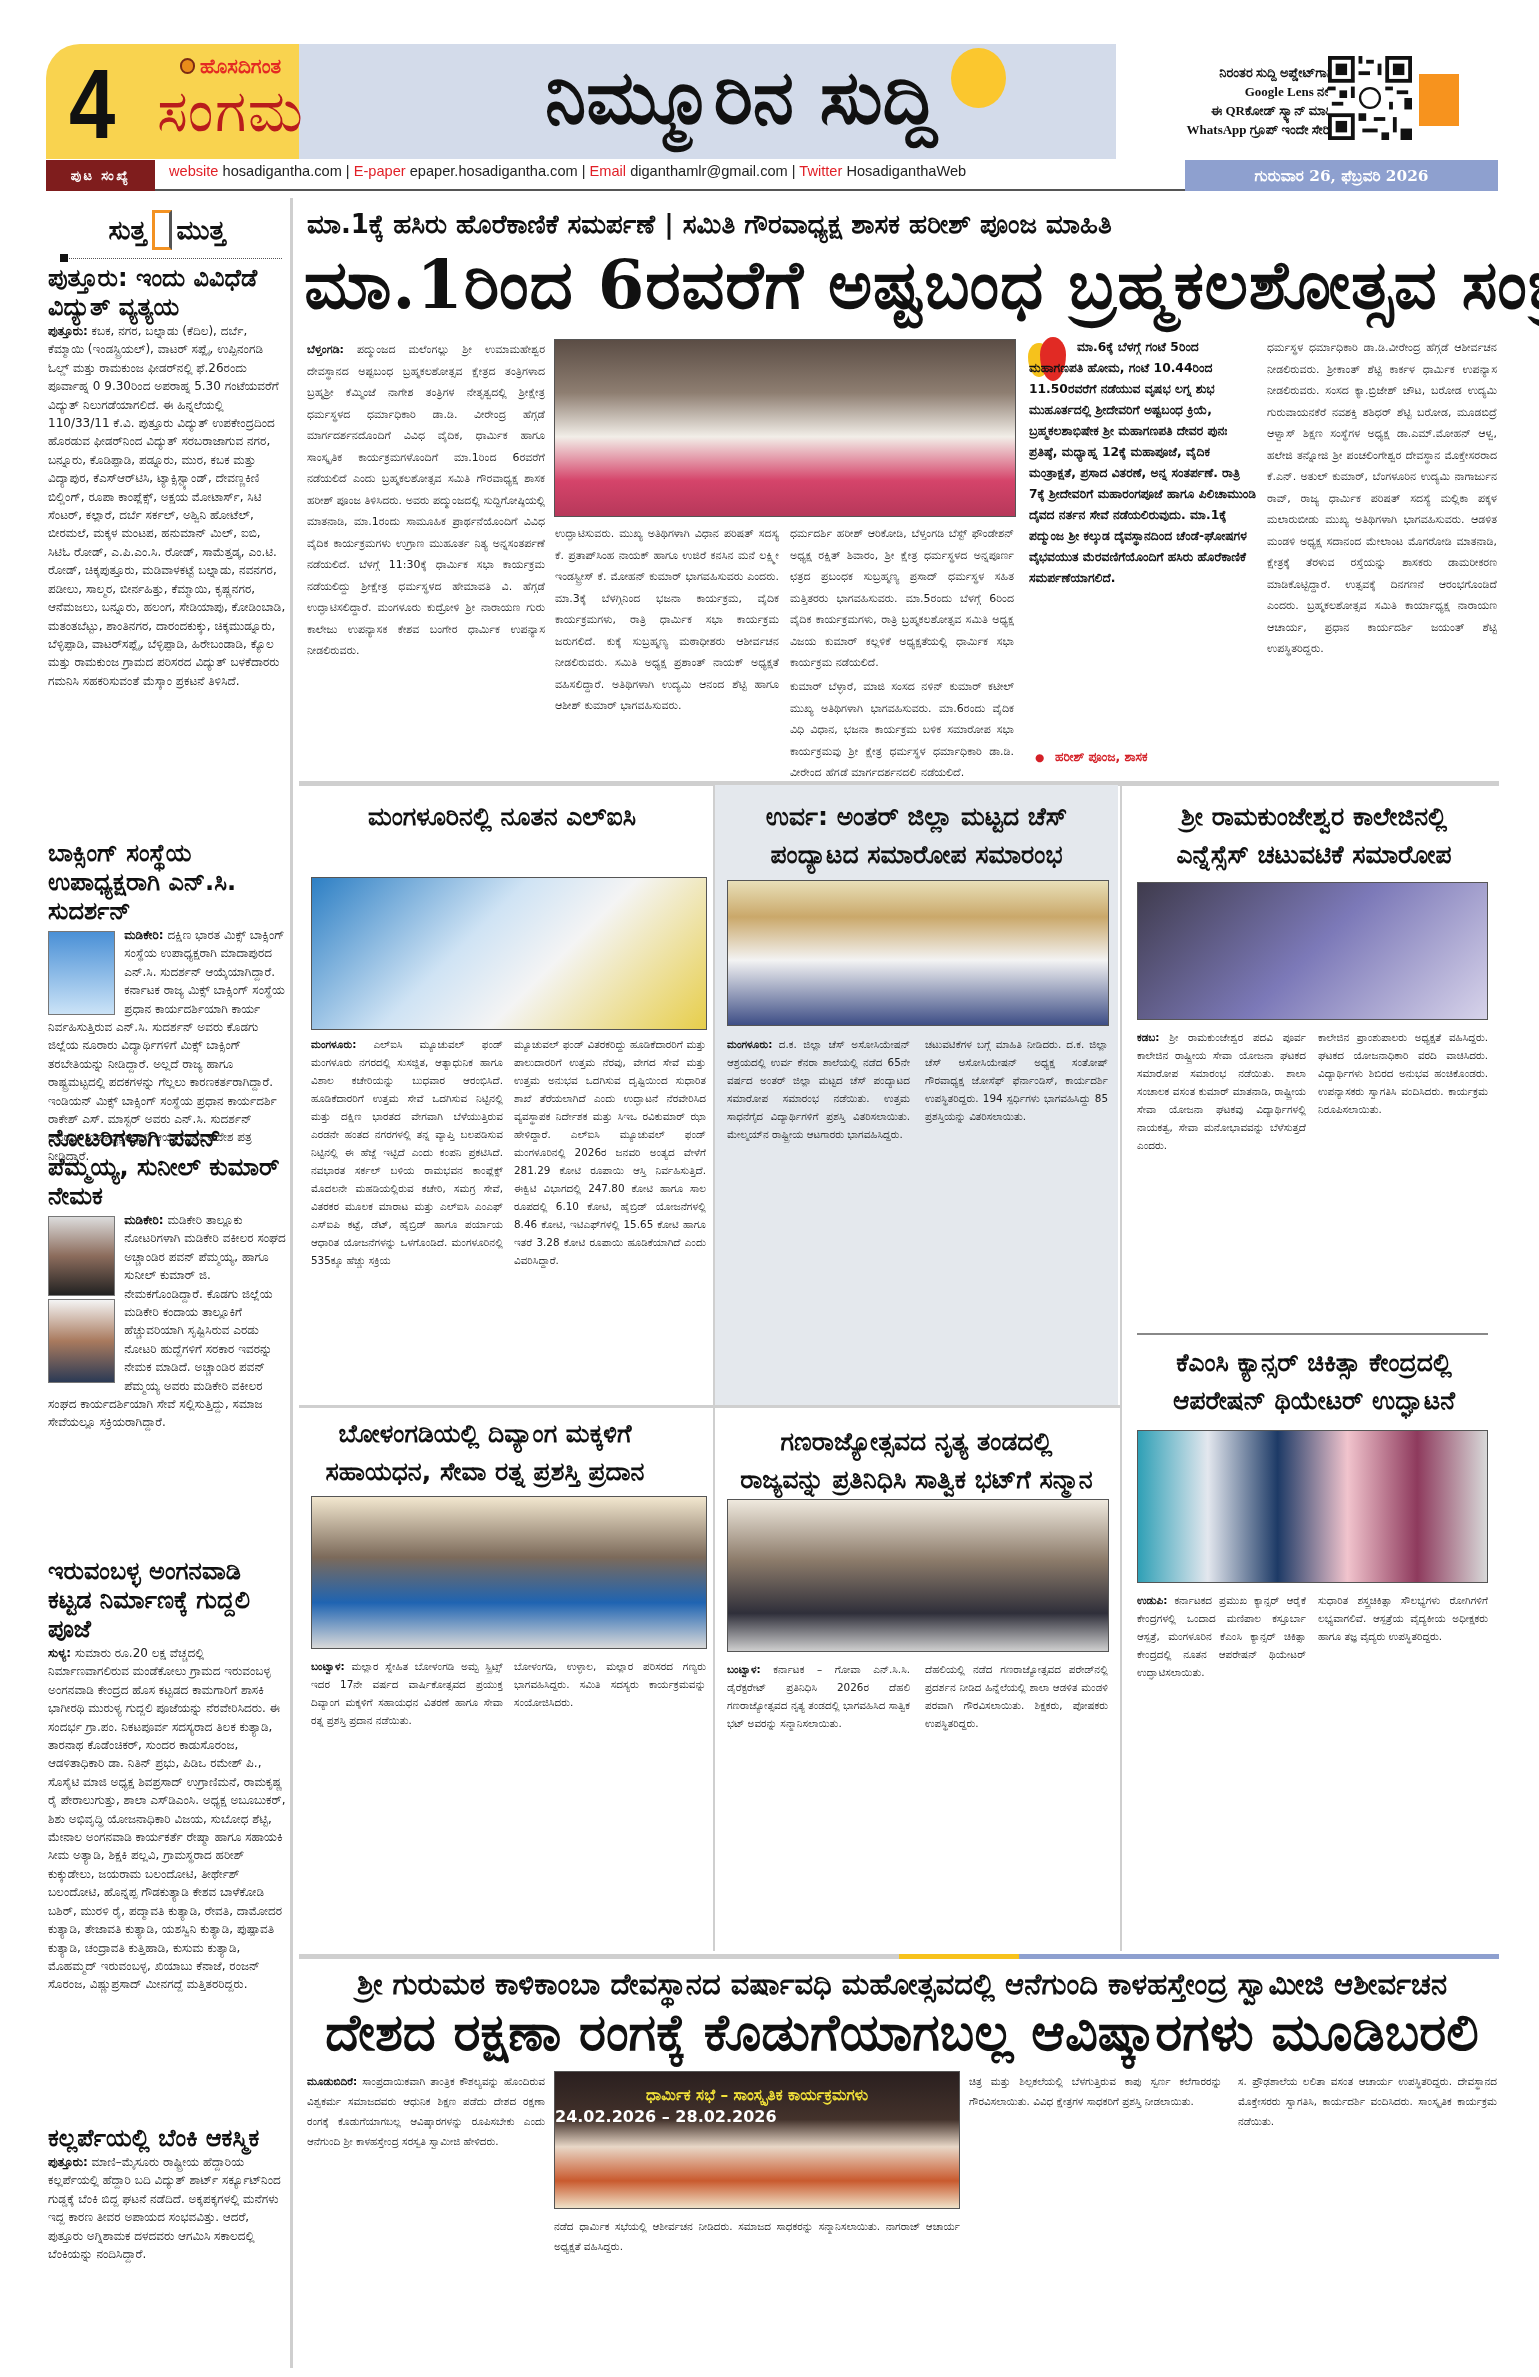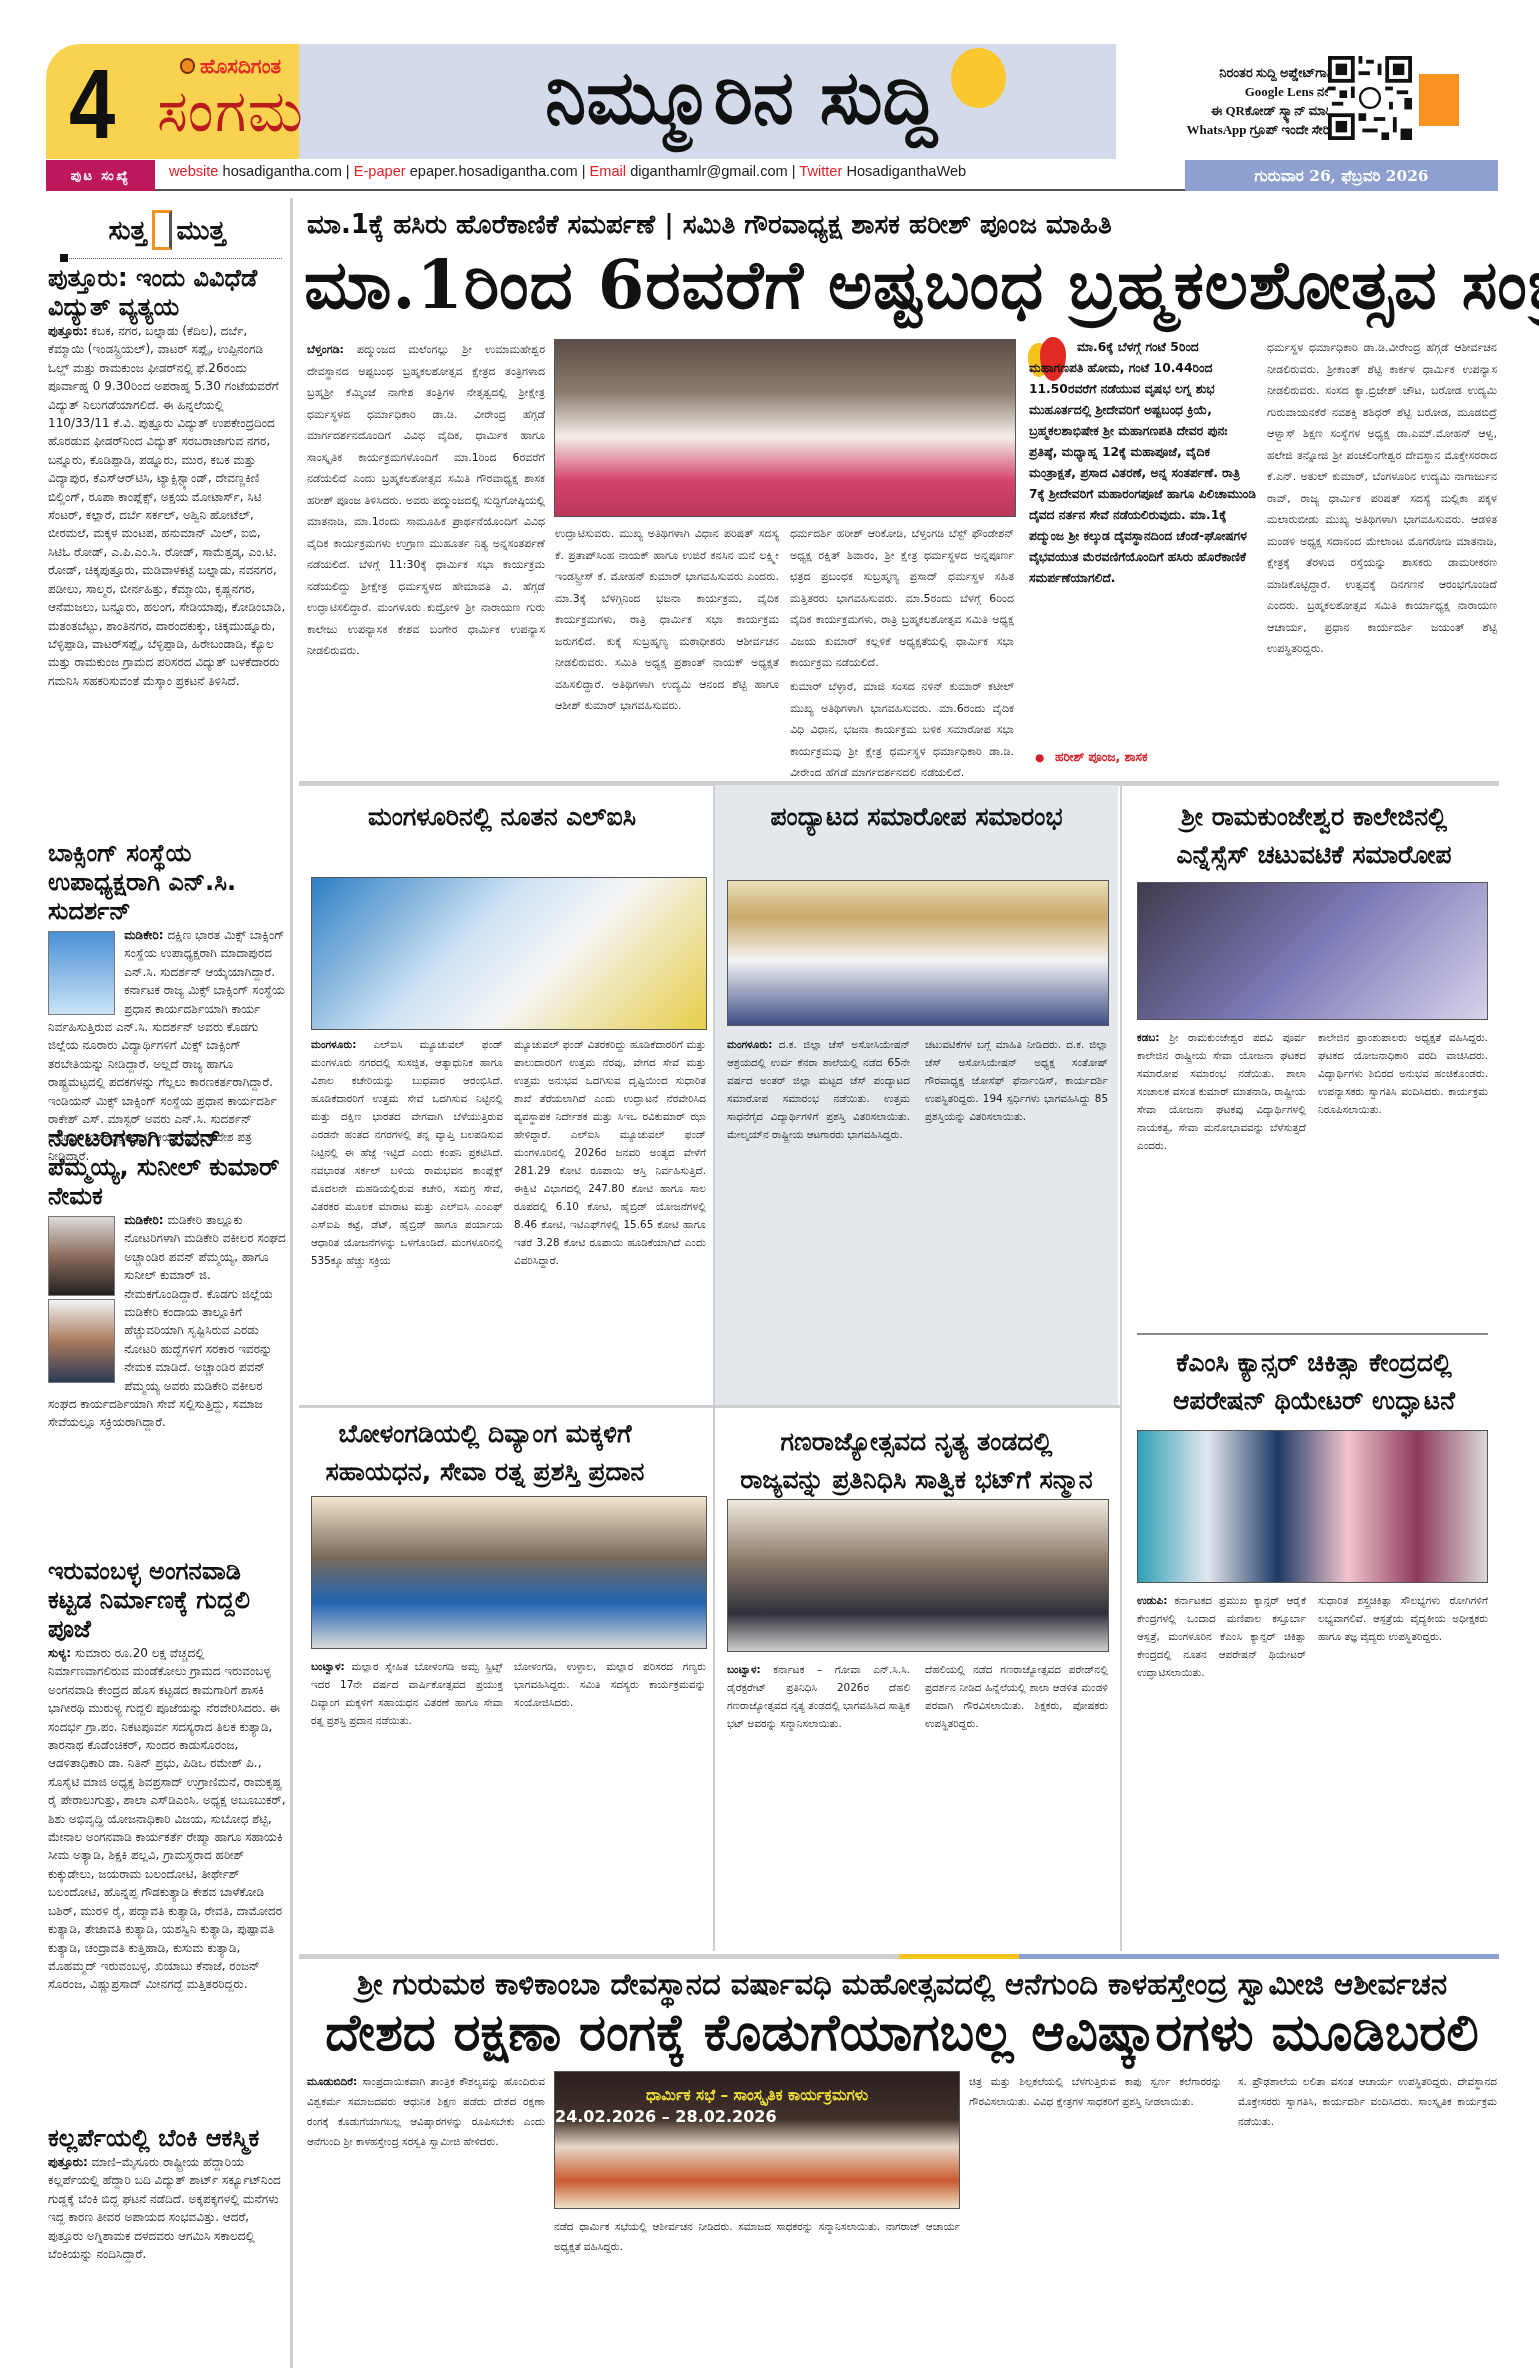--- a/index.html
+++ b/index.html
@@ -9,21 +9,21 @@
   .mast-blue { left: 299px; top: 44px; width: 817px; height: 115px; background: #d3dbea; }
   .mast-sun { left: 951px; top: 48px; width: 55px; height: 60px; background: #fbc72e; border-radius: 50%; }
   .page-num { left: 69px; top: 54px; font-family: "Liberation Sans", sans-serif; font-weight: 900; font-size: 98px; line-height: 100px; color: #111; transform: scaleX(0.85); transform-origin: left; }
   .brand-logo { left: 180px; top: 54px; font-size: 20px; font-weight: bold; color: #e42a23; display: flex; align-items: center; gap: 4.6px; }
   .brand-logo .dot { width: 15.3px; height: 15.3px; border-radius: 50%; background: #e98c1a; border: 2.3px solid #7a2b14; }
   .section-name { left: 157px; top: 77px; font-size: 58px; font-weight: 400; color: #b91c1c; letter-spacing: 1.5px; }
   .edition-title { left: 545px; top: 54px; font-family: "DejaVu Serif", serif; font-size: 74px; font-weight: bold; color: #111; }
   .qr-note { left: 1081px; top: 63px; width: 253px; text-align: right; font-family: "Liberation Serif", serif; font-size: 13px; line-height: 19px; font-weight: bold; color: #111; }
   .qr-orange { left: 1374px; top: 74px; width: 40px; height: 52px; background: #f7931e; }
   .strip { left: 46px; top: 160px; width: 1452px; height: 31px; border-bottom: 2.3px solid #555; }
-  .strip-label { left: 46px; top: 160px; width: 109px; height: 31px; background: #be185d; color: #fff; font-size: 13px; font-weight: bold; display: flex; align-items: center; justify-content: center; letter-spacing: 2.3px; }
+  .strip-label { left: 46px; top: 160px; width: 109px; height: 31px; background: #7f1d1d; color: #fff; font-size: 13px; font-weight: bold; display: flex; align-items: center; justify-content: center; letter-spacing: 2.3px; }
   .strip-links { left: 169px; top: 163px; font-family: "Liberation Sans", sans-serif; font-size: 14.6px; color: #222; white-space: nowrap; }
   .strip-links .k { color: #e11f26; }
   .strip-date { left: 1185px; top: 160px; width: 313px; height: 31px; background: #8ea0cf; color: #fff; font-family: "DejaVu Serif", serif; font-weight: bold; font-size: 15.3px; display: flex; align-items: center; justify-content: center; }
 
   
   .vrule { width: 3.1px; background: #cfcfcf; }
   .hrule { height: 4.6px; background: #cfcfcf; }
 
   
   .lc { left: 48px; width: 238px; }
@@ -200,20 +200,21 @@
 <div class="abs grey-bg" style="left:715px;top:785px;width:403px;height:620px;"></div>
 
 <div class="abs sh" style="left:299px;top:798px;width:406px;">
   <div>ಮಂಗಳೂರಿನಲ್ಲಿ ನೂತನ ಎಲ್‌ಐಸಿ</div>
 </div>
 <div class="abs photo office" style="left:311px;top:877px;width:396px;height:153px;"></div>
 <div class="abs body" style="left:311px;top:1035px;width:192px;height:360px;overflow:hidden;font-size:10.4px;line-height:18px;"><b>ಮಂಗಳೂರು:</b> <span>ಎಲ್‌ಐಸಿ ಮ್ಯೂಚುವಲ್ ಫಂಡ್ ಮಂಗಳೂರು ನಗರದಲ್ಲಿ ಸುಸಜ್ಜಿತ, ಆತ್ಯಾಧುನಿಕ ಹಾಗೂ ವಿಶಾಲ ಕಚೇರಿಯನ್ನು ಬುಧವಾರ ಆರಂಭಿಸಿದೆ. ಹೂಡಿಕೆದಾರರಿಗೆ ಉತ್ತಮ ಸೇವೆ ಒದಗಿಸುವ ನಿಟ್ಟಿನಲ್ಲಿ ಮತ್ತು ದಕ್ಷಿಣ ಭಾರತದ ವೇಗವಾಗಿ ಬೆಳೆಯುತ್ತಿರುವ ಎರಡನೇ ಹಂತದ ನಗರಗಳಲ್ಲಿ ತನ್ನ ವ್ಯಾಪ್ತಿ ಬಲಪಡಿಸುವ ನಿಟ್ಟಿನಲ್ಲಿ ಈ ಹೆಜ್ಜೆ ಇಟ್ಟಿದೆ ಎಂದು ಕಂಪನಿ ಪ್ರಕಟಿಸಿದೆ. ನವಭಾರತ ಸರ್ಕಲ್ ಬಳಿಯ ರಾಮಭವನ ಕಾಂಪ್ಲೆಕ್ಸ್ ಮೊದಲನೇ ಮಹಡಿಯಲ್ಲಿರುವ ಕಚೇರಿ, ಸಮಗ್ರ ಸೇವೆ, ವಿತರಕರ ಮೂಲಕ ಮಾರಾಟ ಮತ್ತು ಎಲ್‌ಐಸಿ ಎಂಎಫ್ ಎಸ್‌ಐಪಿ ಕಟ್ಟೆ, ಡೆಟ್, ಹೈಬ್ರಿಡ್ ಹಾಗೂ ಪರ್ಯಾಯ ಆಧಾರಿತ ಯೋಜನೆಗಳನ್ನು ಒಳಗೊಂಡಿದೆ. ಮಂಗಳೂರಿನಲ್ಲಿ 535ಕ್ಕೂ ಹೆಚ್ಚು ಸಕ್ರಿಯ</span></div>
 <div class="abs body" style="left:514px;top:1035px;width:192px;height:360px;overflow:hidden;font-size:10.4px;line-height:18px;">ಮ್ಯೂಚುವಲ್ ಫಂಡ್ ವಿತರಕರಿದ್ದು ಹೂಡಿಕೆದಾರರಿಗೆ ಮತ್ತು ಪಾಲುದಾರರಿಗೆ ಉತ್ತಮ ನೆರವು, ವೇಗದ ಸೇವೆ ಮತ್ತು ಉತ್ತಮ ಅನುಭವ ಒದಗಿಸುವ ದೃಷ್ಟಿಯಿಂದ ಸುಧಾರಿತ ಶಾಖೆ ತೆರೆಯಲಾಗಿದೆ ಎಂದು ಉದ್ಘಾಟನೆ ನೆರವೇರಿಸಿದ ವ್ಯವಸ್ಥಾಪಕ ನಿರ್ದೇಶಕ ಮತ್ತು ಸಿಇಒ ರವಿಕುಮಾರ್ ಝಾ ಹೇಳಿದ್ದಾರೆ. ಎಲ್‌ಐಸಿ ಮ್ಯೂಚುವಲ್ ಫಂಡ್ ಮಂಗಳೂರಿನಲ್ಲಿ 2026ರ ಜನವರಿ ಅಂತ್ಯದ ವೇಳೆಗೆ 281.29 ಕೋಟಿ ರೂಪಾಯಿ ಆಸ್ತಿ ನಿರ್ವಹಿಸುತ್ತಿದೆ. ಈಕ್ವಿಟಿ ವಿಭಾಗದಲ್ಲಿ 247.80 ಕೋಟಿ ಹಾಗೂ ಸಾಲ ರೂಪದಲ್ಲಿ 6.10 ಕೋಟಿ, ಹೈಬ್ರಿಡ್ ಯೋಜನೆಗಳಲ್ಲಿ 8.46 ಕೋಟಿ, ಇಟಿಎಫ್‌ಗಳಲ್ಲಿ 15.65 ಕೋಟಿ ಹಾಗೂ ಇತರೆ 3.28 ಕೋಟಿ ರೂಪಾಯಿ ಹೂಡಿಕೆಯಾಗಿದೆ ಎಂದು ವಿವರಿಸಿದ್ದಾರೆ.</div>
 
 <div class="abs sh" style="left:715px;top:798px;width:403px;">
+  <div>ಉರ್ವ: ಅಂತರ್ ಜಿಲ್ಲಾ ಮಟ್ಟದ ಚೆಸ್</div>
   <div>ಪಂದ್ಯಾಟದ ಸಮಾರೋಪ ಸಮಾರಂಭ</div>
 </div>
 <div class="abs photo chess" style="left:727px;top:880px;width:382px;height:146px;"></div>
 <div class="abs body" style="left:727px;top:1035px;width:183px;height:360px;overflow:hidden;font-size:10.4px;line-height:18px;"><b>ಮಂಗಳೂರು:</b> <span>ದ.ಕ. ಜಿಲ್ಲಾ ಚೆಸ್ ಅಸೋಸಿಯೇಷನ್ ಆಶ್ರಯದಲ್ಲಿ ಉರ್ವ ಕೆನರಾ ಶಾಲೆಯಲ್ಲಿ ನಡೆದ 65ನೇ ವರ್ಷದ ಅಂತರ್ ಜಿಲ್ಲಾ ಮಟ್ಟದ ಚೆಸ್ ಪಂದ್ಯಾಟದ ಸಮಾರೋಪ ಸಮಾರಂಭ ನಡೆಯಿತು. ಉತ್ತಮ ಸಾಧನೆಗೈದ ವಿದ್ಯಾರ್ಥಿಗಳಿಗೆ ಪ್ರಶಸ್ತಿ ವಿತರಿಸಲಾಯಿತು. ಮೇಲ್ಮಯ್‌ನ ರಾಷ್ಟ್ರೀಯ ಆಟಗಾರರು ಭಾಗವಹಿಸಿದ್ದರು.</span></div>
 <div class="abs body" style="left:925px;top:1035px;width:183px;height:360px;overflow:hidden;font-size:10.4px;line-height:18px;">ಚಟುವಟಿಕೆಗಳ ಬಗ್ಗೆ ಮಾಹಿತಿ ನೀಡಿದರು. ದ.ಕ. ಜಿಲ್ಲಾ ಚೆಸ್ ಅಸೋಸಿಯೇಷನ್ ಅಧ್ಯಕ್ಷ ಸಂತೋಷ್ ಗೌರವಾಧ್ಯಕ್ಷ ಜೋಸೆಫ್ ಫೆರ್ನಾಂಡಿಸ್, ಕಾರ್ಯದರ್ಶಿ ಉಪಸ್ಥಿತರಿದ್ದರು. 194 ಸ್ಪರ್ಧಿಗಳು ಭಾಗವಹಿಸಿದ್ದು 85 ಪ್ರಶಸ್ತಿಯನ್ನು ವಿತರಿಸಲಾಯಿತು.</div>
 
 <div class="abs sh" style="left:1126px;top:798px;width:376px;">
   <div>ಶ್ರೀ ರಾಮಕುಂಜೇಶ್ವರ ಕಾಲೇಜಿನಲ್ಲಿ</div>
   <div>ಎನ್ನೆಸ್ಸೆಸ್ ಚಟುವಟಿಕೆ ಸಮಾರೋಪ</div>
 </div>

